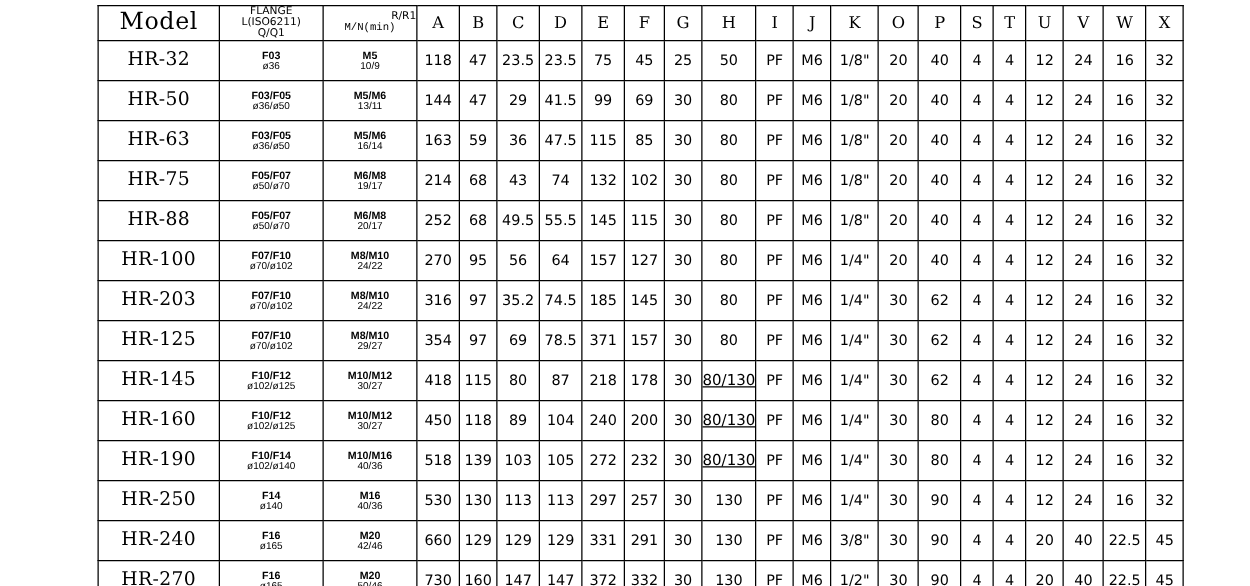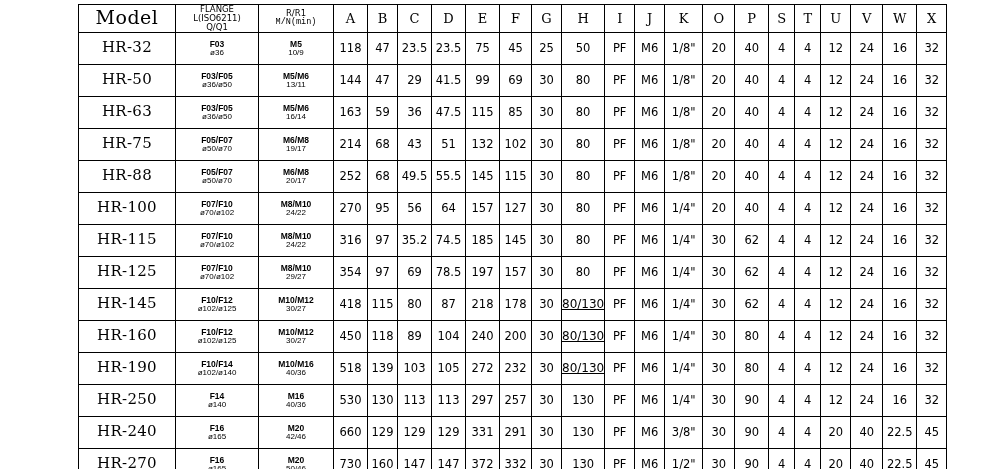--- a/index.html
+++ b/index.html
@@ -45,21 +45,21 @@
   .hdr-flange {
     width: 82px;
     font-size: 8.5px;
   }
   .hdr-flange .l1 { display:block; }
   .hdr-flange .l2 { display:block; }
   .hdr-thread {
     width: 74px;
     font-size: 8.5px;
   }
-  .hdr-thread .l1 { display:block; }
+  .hdr-thread .l1 { display:block;text-align:right; }
   .hdr-thread .l2 { display:block;font-family:Liberation Mono, monospace; }
   .hdr-dim {
     font-family: "DejaVu Serif", serif;
     font-weight: bold;
     font-size: 13px;
   }
 
   
   td.model {
     font-family: "DejaVu Serif", serif;
@@ -249,21 +249,21 @@
             <span class="top">F05/F07</span>
             <span class="bot">ø50/ø70</span>
           </td>
           <td class="stack">
             <span class="top">M6/M8</span>
             <span class="bot">19/17</span>
           </td>
           <td class="dim">214</td>
           <td class="dim">68</td>
           <td class="dim">43</td>
-          <td class="dim">51</td>
+          <td class="dim">74</td>
           <td class="dim">132</td>
           <td class="dim">102</td>
           <td class="dim">30</td>
           <td class="dim">80</td>
           <td class="dim">PF</td>
           <td class="dim">M6</td>
           <td class="dim">1/8"</td>
           <td class="dim">20</td>
           <td class="dim">40</td>
           <td class="dim">4</td>
@@ -327,21 +327,21 @@
           <td class="dim">20</td>
           <td class="dim">40</td>
           <td class="dim">4</td>
           <td class="dim">4</td>
           <td class="dim">12</td>
           <td class="dim">24</td>
           <td class="dim">16</td>
           <td class="dim">32</td>
         </tr>
         <tr>
-          <td class="model">HR-115</td>
+          <td class="model">HR-203</td>
           <td class="stack">
             <span class="top">F07/F10</span>
             <span class="bot">ø70/ø102</span>
           </td>
           <td class="stack">
             <span class="top">M8/M10</span>
             <span class="bot">24/22</span>
           </td>
           <td class="dim">316</td>
           <td class="dim">97</td>
@@ -370,21 +370,21 @@
             <span class="bot">ø70/ø102</span>
           </td>
           <td class="stack">
             <span class="top">M8/M10</span>
             <span class="bot">29/27</span>
           </td>
           <td class="dim">354</td>
           <td class="dim">97</td>
           <td class="dim">69</td>
           <td class="dim">78.5</td>
-          <td class="dim">197</td>
+          <td class="dim">371</td>
           <td class="dim">157</td>
           <td class="dim">30</td>
           <td class="dim">80</td>
           <td class="dim">PF</td>
           <td class="dim">M6</td>
           <td class="dim">1/4"</td>
           <td class="dim">30</td>
           <td class="dim">62</td>
           <td class="dim">4</td>
           <td class="dim">4</td>

